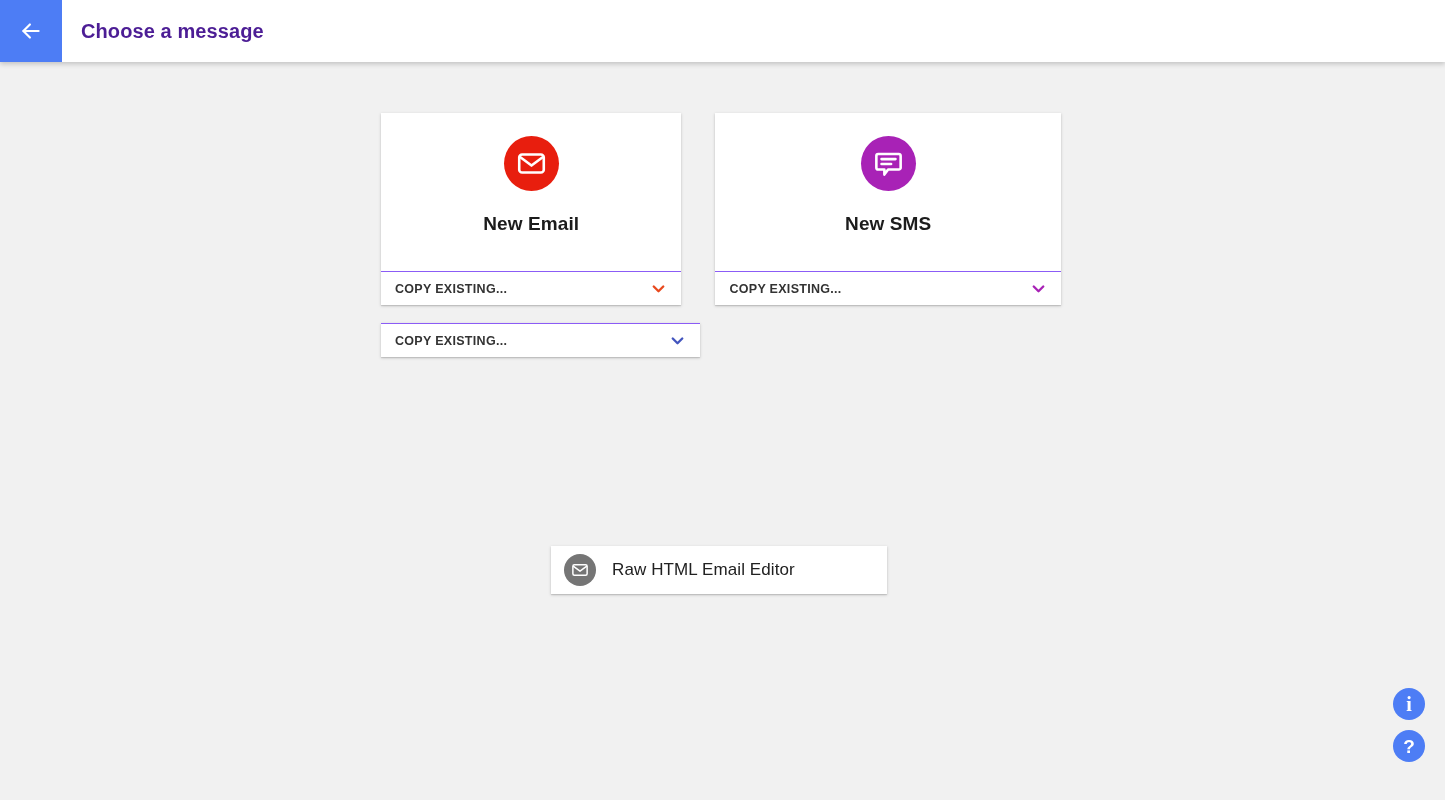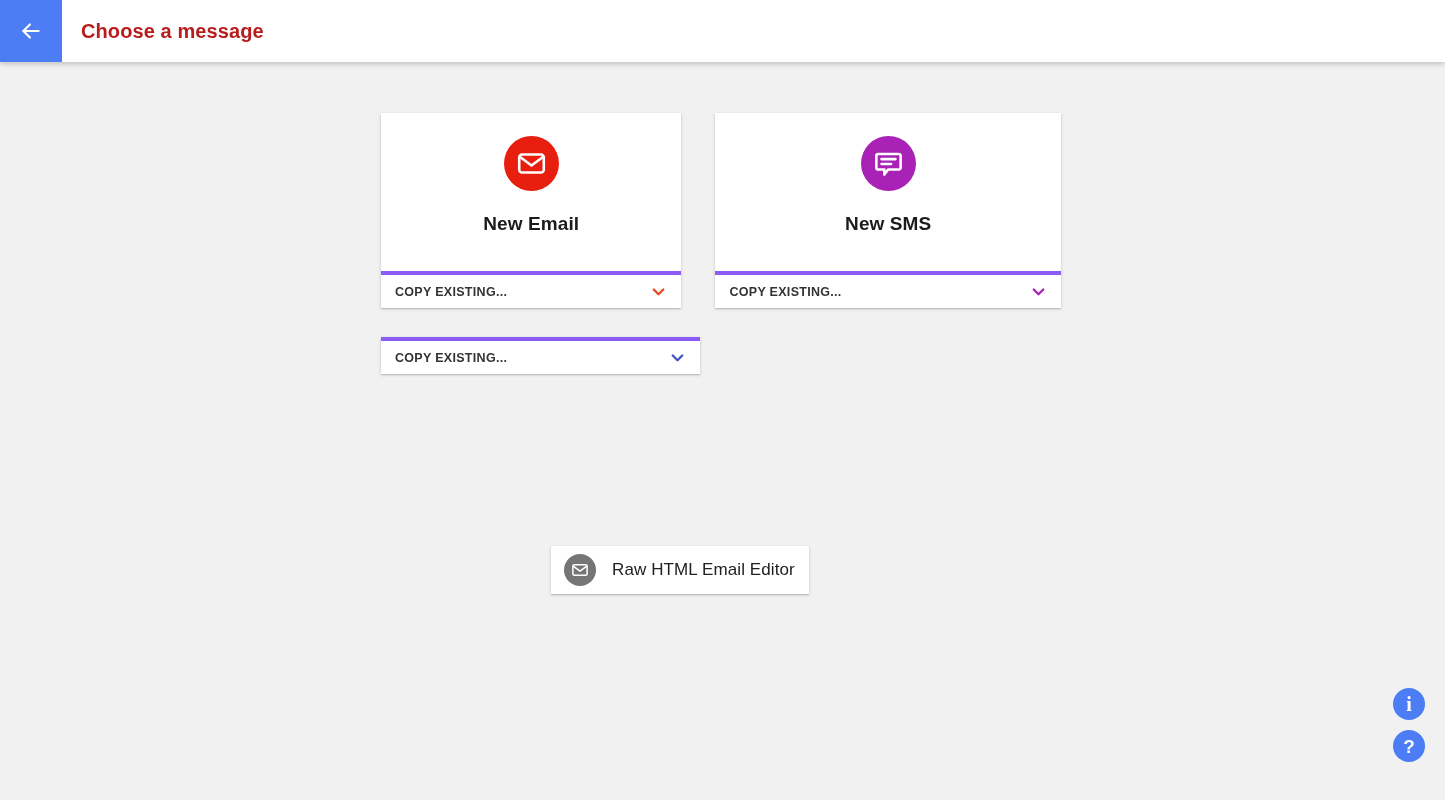--- a/index.html
+++ b/index.html
@@ -34,21 +34,21 @@
     display: flex;
     align-items: center;
     justify-content: center;
     cursor: pointer;
     flex: 0 0 auto;
   }
   .back-button svg { display: block; }
   .header-title {
     font-size: 20px;
     font-weight: bold;
-    color: #b91c1c;
+    color: #4c1d95;
     letter-spacing: 0.1px;
     display: flex;
     align-items: center;
     padding-left: 19px;
   }
 
   
   .main {
     position: absolute;
     top: 62px; left: 0;
@@ -59,21 +59,21 @@
 
   .cards-wrap {
     position: absolute;
     left: 381px;
     top: 51px;
     width: 680px;
   }
   .cards-row {
     display: flex;
     gap: 34px;
-    margin-bottom: 29px;
+    margin-bottom: 18px;
   }
 
   .card {
     width: 319px;
     background: #ffffff;
     box-shadow: 0 1px 3px rgba(0,0,0,0.18), 0 1px 1px rgba(0,0,0,0.10);
     display: flex;
     flex-direction: column;
   }
   .card.sms { width: 367px; }
@@ -101,42 +101,42 @@
     margin-top: 22px;
     font-size: 19px;
     font-weight: bold;
     color: #1c1c1c;
     text-align: center;
     letter-spacing: 0.1px;
   }
 
   .card-footer {
     height: 33px;
-    border-top: 4px solid #8b5cf6;
+    border-top: 1px solid #8b5cf6;
     display: flex;
     align-items: center;
     justify-content: space-between;
     padding: 0 13px 0 14px;
     cursor: pointer;
     background: #ffffff;
   }
   .card-footer-label {
     font-size: 12.5px;
     font-weight: bold;
     color: #333333;
     letter-spacing: 0.3px;
   }
   .chev svg { display: block; }
 
   
   .raw-html-button {
     position: absolute;
     left: 551px;
     top: 484px;
-    width: 258px;
+    width: 336px;
     height: 48px;
     background: #ffffff;
     box-shadow: 0 1px 3px rgba(0,0,0,0.18), 0 1px 1px rgba(0,0,0,0.10);
     display: flex;
     align-items: center;
     padding-left: 13px;
     box-sizing: border-box;
     cursor: pointer;
   }
   .raw-html-icon {

